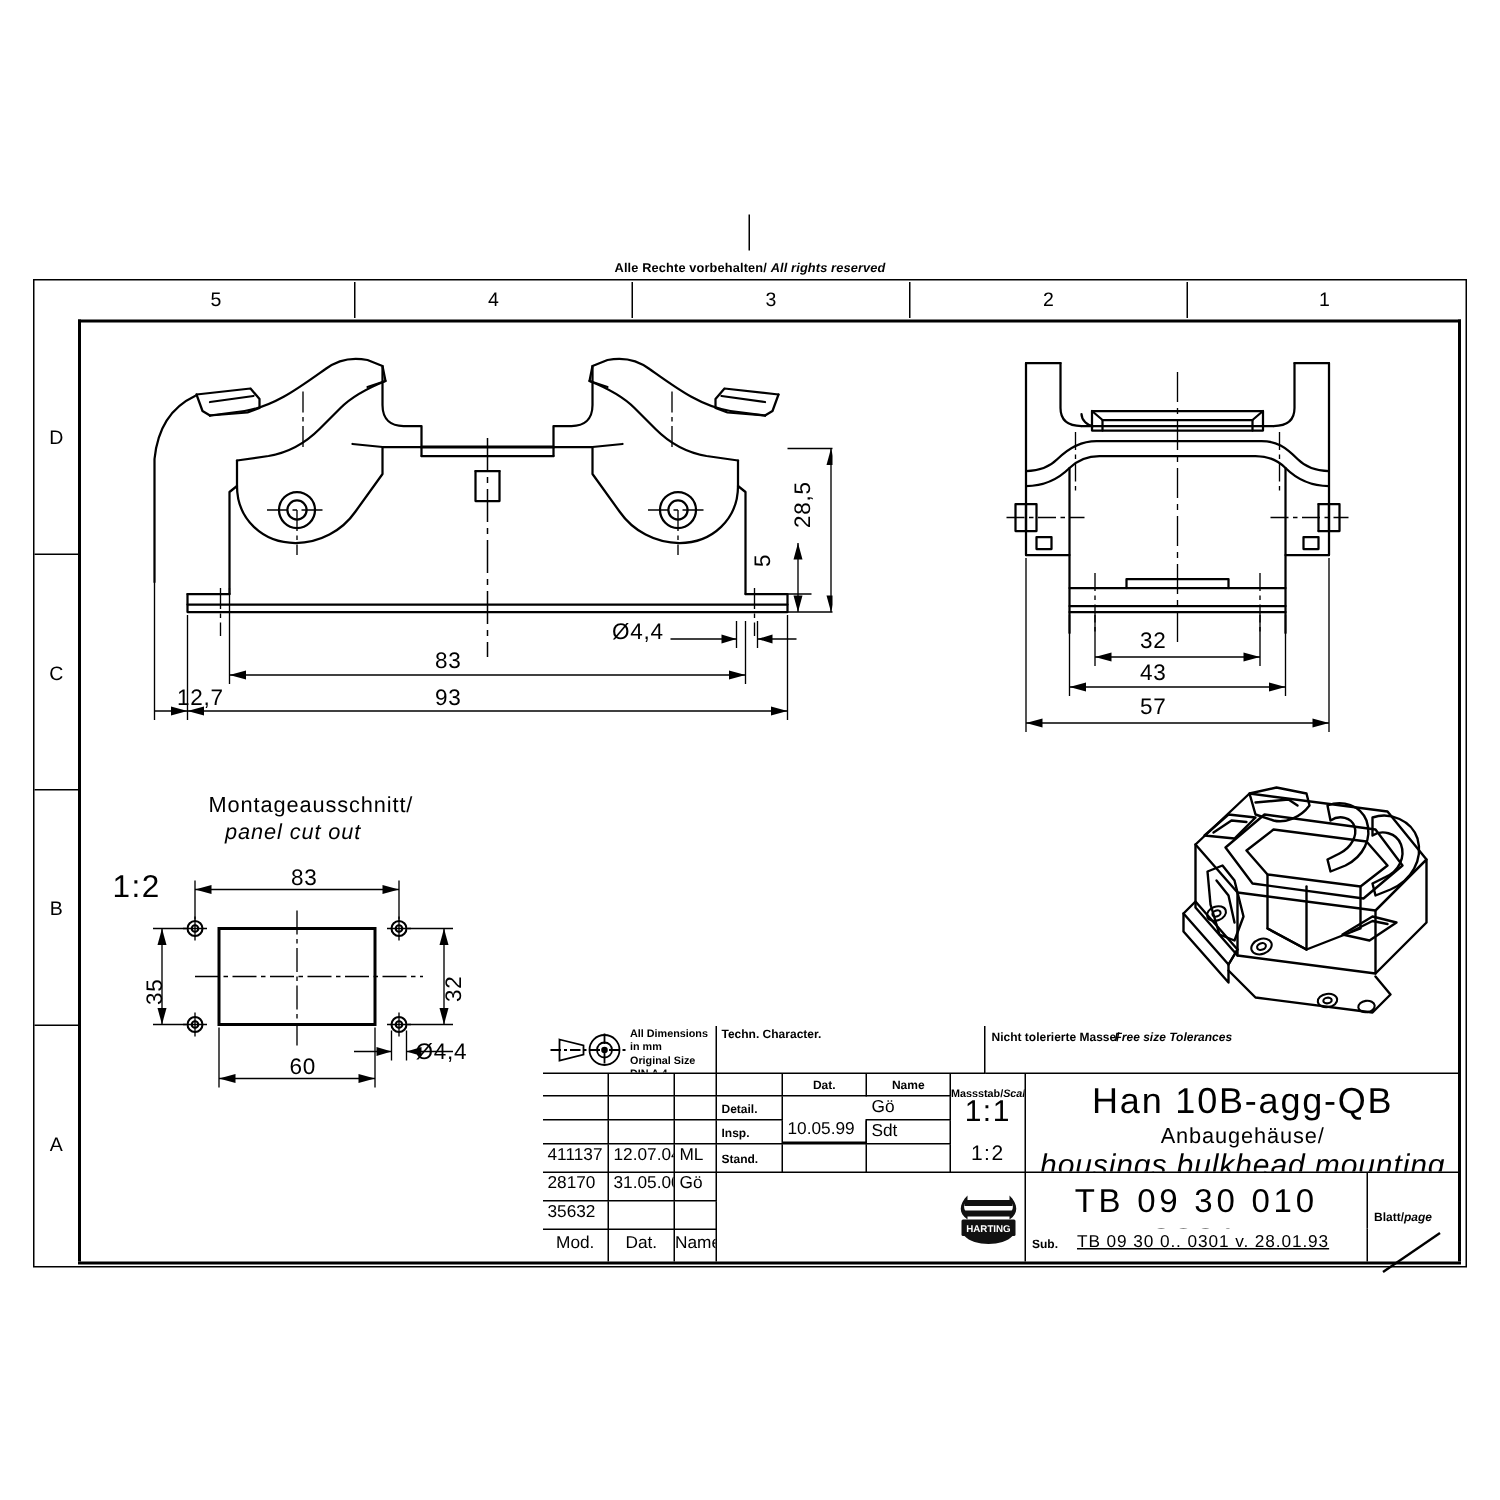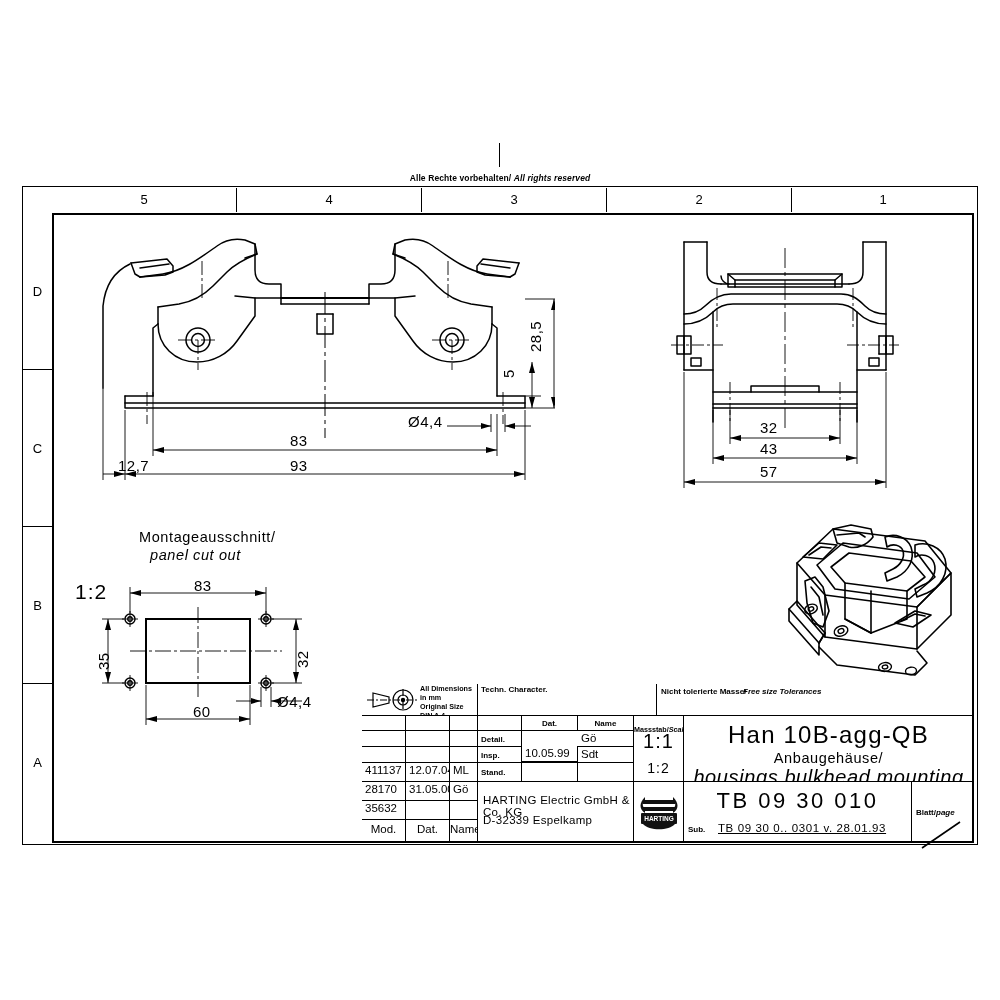--- a/index.html
+++ b/index.html
@@ -478,24 +478,20 @@
     <div class="cell pad t11" style="left:216px;top:47px;width:56px;height:16px;">Gö</div>
 
     <div class="cell pad t8" style="left:116px;top:63px;width:44px;height:16px;padding-top:4px;">Insp.</div>
     <div class="cell pad t11" style="left:160px;top:63px;width:56px;height:16px;"></div>
     <div class="cell pad t11" style="left:216px;top:63px;width:56px;height:16px;">Sdt</div>
 
     <div class="cell pad t8" style="left:116px;top:79px;width:44px;height:19px;padding-top:5px;">Stand.</div>
     <div class="cell pad t11" style="left:160px;top:79px;width:56px;height:19px;"></div>
     <div class="cell pad t11" style="left:216px;top:79px;width:56px;height:19px;"></div>
 
-    <div class="cell nbb" style="left:116px;top:98px;width:156px;height:59px;">
-      <div class="t11" style="position:absolute;left:5px;top:12px;letter-spacing:.3px;">HARTING Electric GmbH &amp; Co. KG</div>
-      <div class="t11" style="position:absolute;left:5px;top:32px;letter-spacing:.3px;">D-32339 Espelkamp</div>
-    </div>
 
     <div class="cell nbb" style="left:272px;top:98px;width:50px;height:59px;">
       <div style="position:absolute;left:5px;top:9px;">
         <svg width="40" height="42" viewBox="0 0 40 42">
           <g fill="#111">
             <path d="M6 6 C 0 12 0 18 6 22 L6 18 C 3 15 3 12 6 9 Z"></path>
             <path d="M34 6 C 40 12 40 18 34 22 L34 18 C 37 15 37 12 34 9 Z"></path>
             <path d="M4 9 L36 9 L36 13 L4 13 Z"></path>
             <path d="M4 16 L36 16 L36 20 L4 20 Z"></path>
             <rect x="2" y="22" width="36" height="11" rx="1"></rect>

